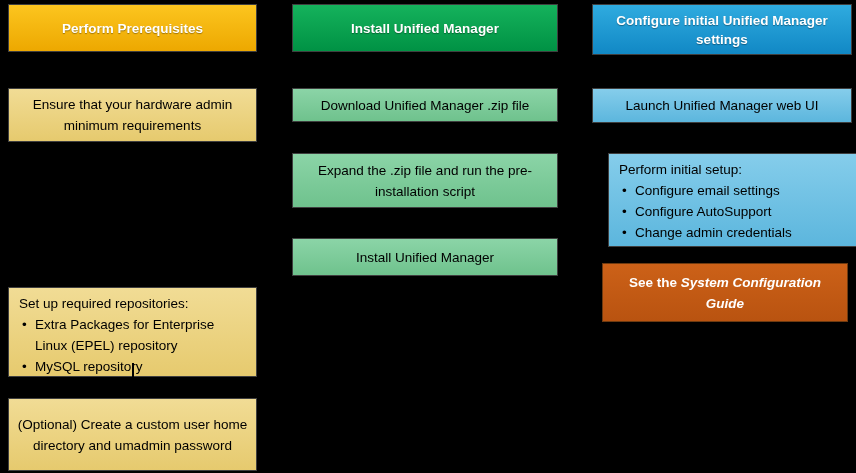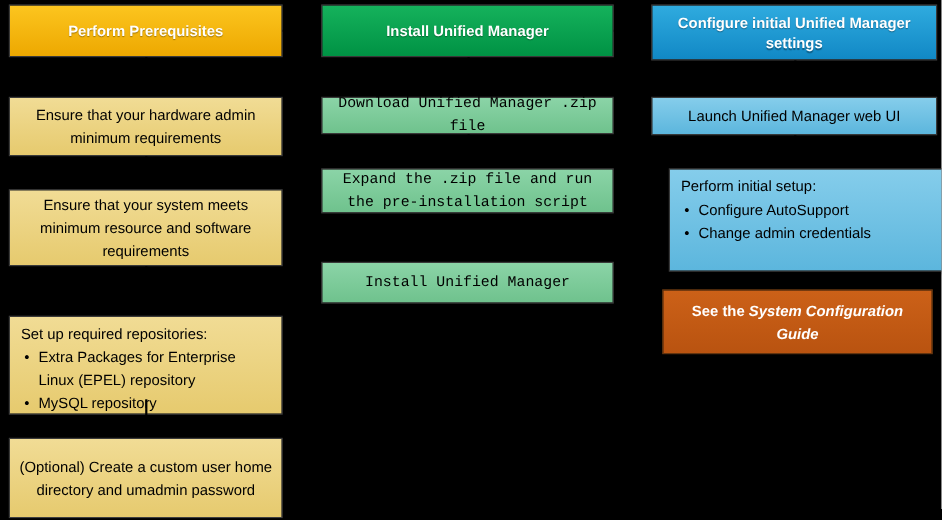--- a/index.html
+++ b/index.html
@@ -16,21 +16,21 @@
     text-align:center;font-size:13.5px;line-height:21px;color:#000;
     padding:2px 8px;
   }
   .header{
     font-weight:bold;color:#ffffff;line-height:19px;
     text-shadow:0 1px 1px rgba(0,0,0,0.35);
   }
   .gold-h{background:linear-gradient(var(--gold-header-top),var(--gold-header-bottom));}
   .gold-b{background:linear-gradient(var(--gold-body-top),var(--gold-body-bottom));}
   .green-h{background:linear-gradient(var(--green-header-top),var(--green-header-bottom));}
-  .green-b{background:linear-gradient(var(--green-body-top),var(--green-body-bottom));font-family:Liberation Mono, monospace;}
+  .green-b{background:linear-gradient(var(--green-body-top),var(--green-body-bottom));}
   .blue-h{background:linear-gradient(var(--blue-header-top),var(--blue-header-bottom));}
   .blue-b{background:linear-gradient(var(--blue-body-top),var(--blue-body-bottom));}
   .orange-b{
     background:linear-gradient(var(--orange-top),var(--orange-bottom));
     border:1.5px solid #6e3a10;color:#ffffff;font-weight:bold;
   }
   .orange-b i{}
   .listbox{
     flex-direction:column;align-items:flex-start;justify-content:flex-start;
     text-align:left;padding:5px 8px 2px 10px;
@@ -65,21 +65,20 @@
 <div id="stage">
 
   <div class="box header gold-h" style="left:8px;top:4px;width:249px;height:48px">Perform Prerequisites</div>
 
   <div class="varrow" style="left:126px;top:52px;height:36px"></div>
 
   <div class="box gold-b" style="left:8px;top:88px;width:249px;height:54px">Ensure that your hardware admin minimum requirements</div>
 
   <div class="varrow" style="left:126px;top:142px;height:30px"></div>
 
-  <div class="box gold-b" style="left:8px;top:172px;width:249px;height:70px">Ensure that your system meets minimum resource and software requirements</div>
 
   <div class="varrow" style="left:126px;top:242px;height:31px"></div>
 
   <div class="box gold-b listbox" style="left:8px;top:287px;width:249px;height:90px">
     <span class="ltitle">Set up required repositories:</span>
     <ul>
       <li>Extra Packages for Enterprise Linux (EPEL) repository</li>
       <li>MySQL repository</li>
     </ul>
   </div>
@@ -91,39 +90,40 @@
   <div class="harrow" style="left:257px;top:21px;width:35px"></div>
 
   <div class="box header green-h" style="left:292px;top:4px;width:266px;height:48px">Install Unified Manager</div>
 
   <div class="varrow" style="left:419px;top:52px;height:36px"></div>
 
   <div class="box green-b" style="left:292px;top:88px;width:266px;height:34px">Download Unified Manager .zip file</div>
 
   <div class="varrow" style="left:419px;top:122px;height:31px"></div>
 
-  <div class="box green-b" style="left:292px;top:153px;width:266px;height:41px">Expand the .zip file and run the pre-installation script</div>
+  <div class="box green-b" style="left:292px;top:153px;width:266px;height:55px">Expand the .zip file and run the pre-installation script</div>
 
   <div class="varrow" style="left:419px;top:208px;height:30px"></div>
 
   <div class="box green-b" style="left:292px;top:238px;width:266px;height:38px">Install Unified Manager</div>
 
   <div class="harrow" style="left:558px;top:21px;width:34px"></div>
 
   <div class="box header blue-h" style="left:592px;top:4px;width:260px;height:51px">Configure initial Unified Manager settings</div>
 
   <div class="varrow" style="left:716px;top:55px;height:33px"></div>
 
   <div class="box blue-b" style="left:592px;top:88px;width:260px;height:35px">Launch Unified Manager web UI</div>
 
   <div class="varrow" style="left:716px;top:123px;height:30px"></div>
 
   <div class="box blue-b listbox" style="left:608px;top:153px;width:296px;height:94px">
     <span class="ltitle">Perform initial setup:</span>
     <ul>
+      <li>Configure email settings</li>
       <li>Configure AutoSupport</li>
       <li>Change admin credentials</li>
     </ul>
   </div>
 
   <div class="box orange-b" style="left:602px;top:263px;width:246px;height:59px">
     <span><span>See the </span><i>System Configuration Guide</i></span>
   </div>
 
 </div>

